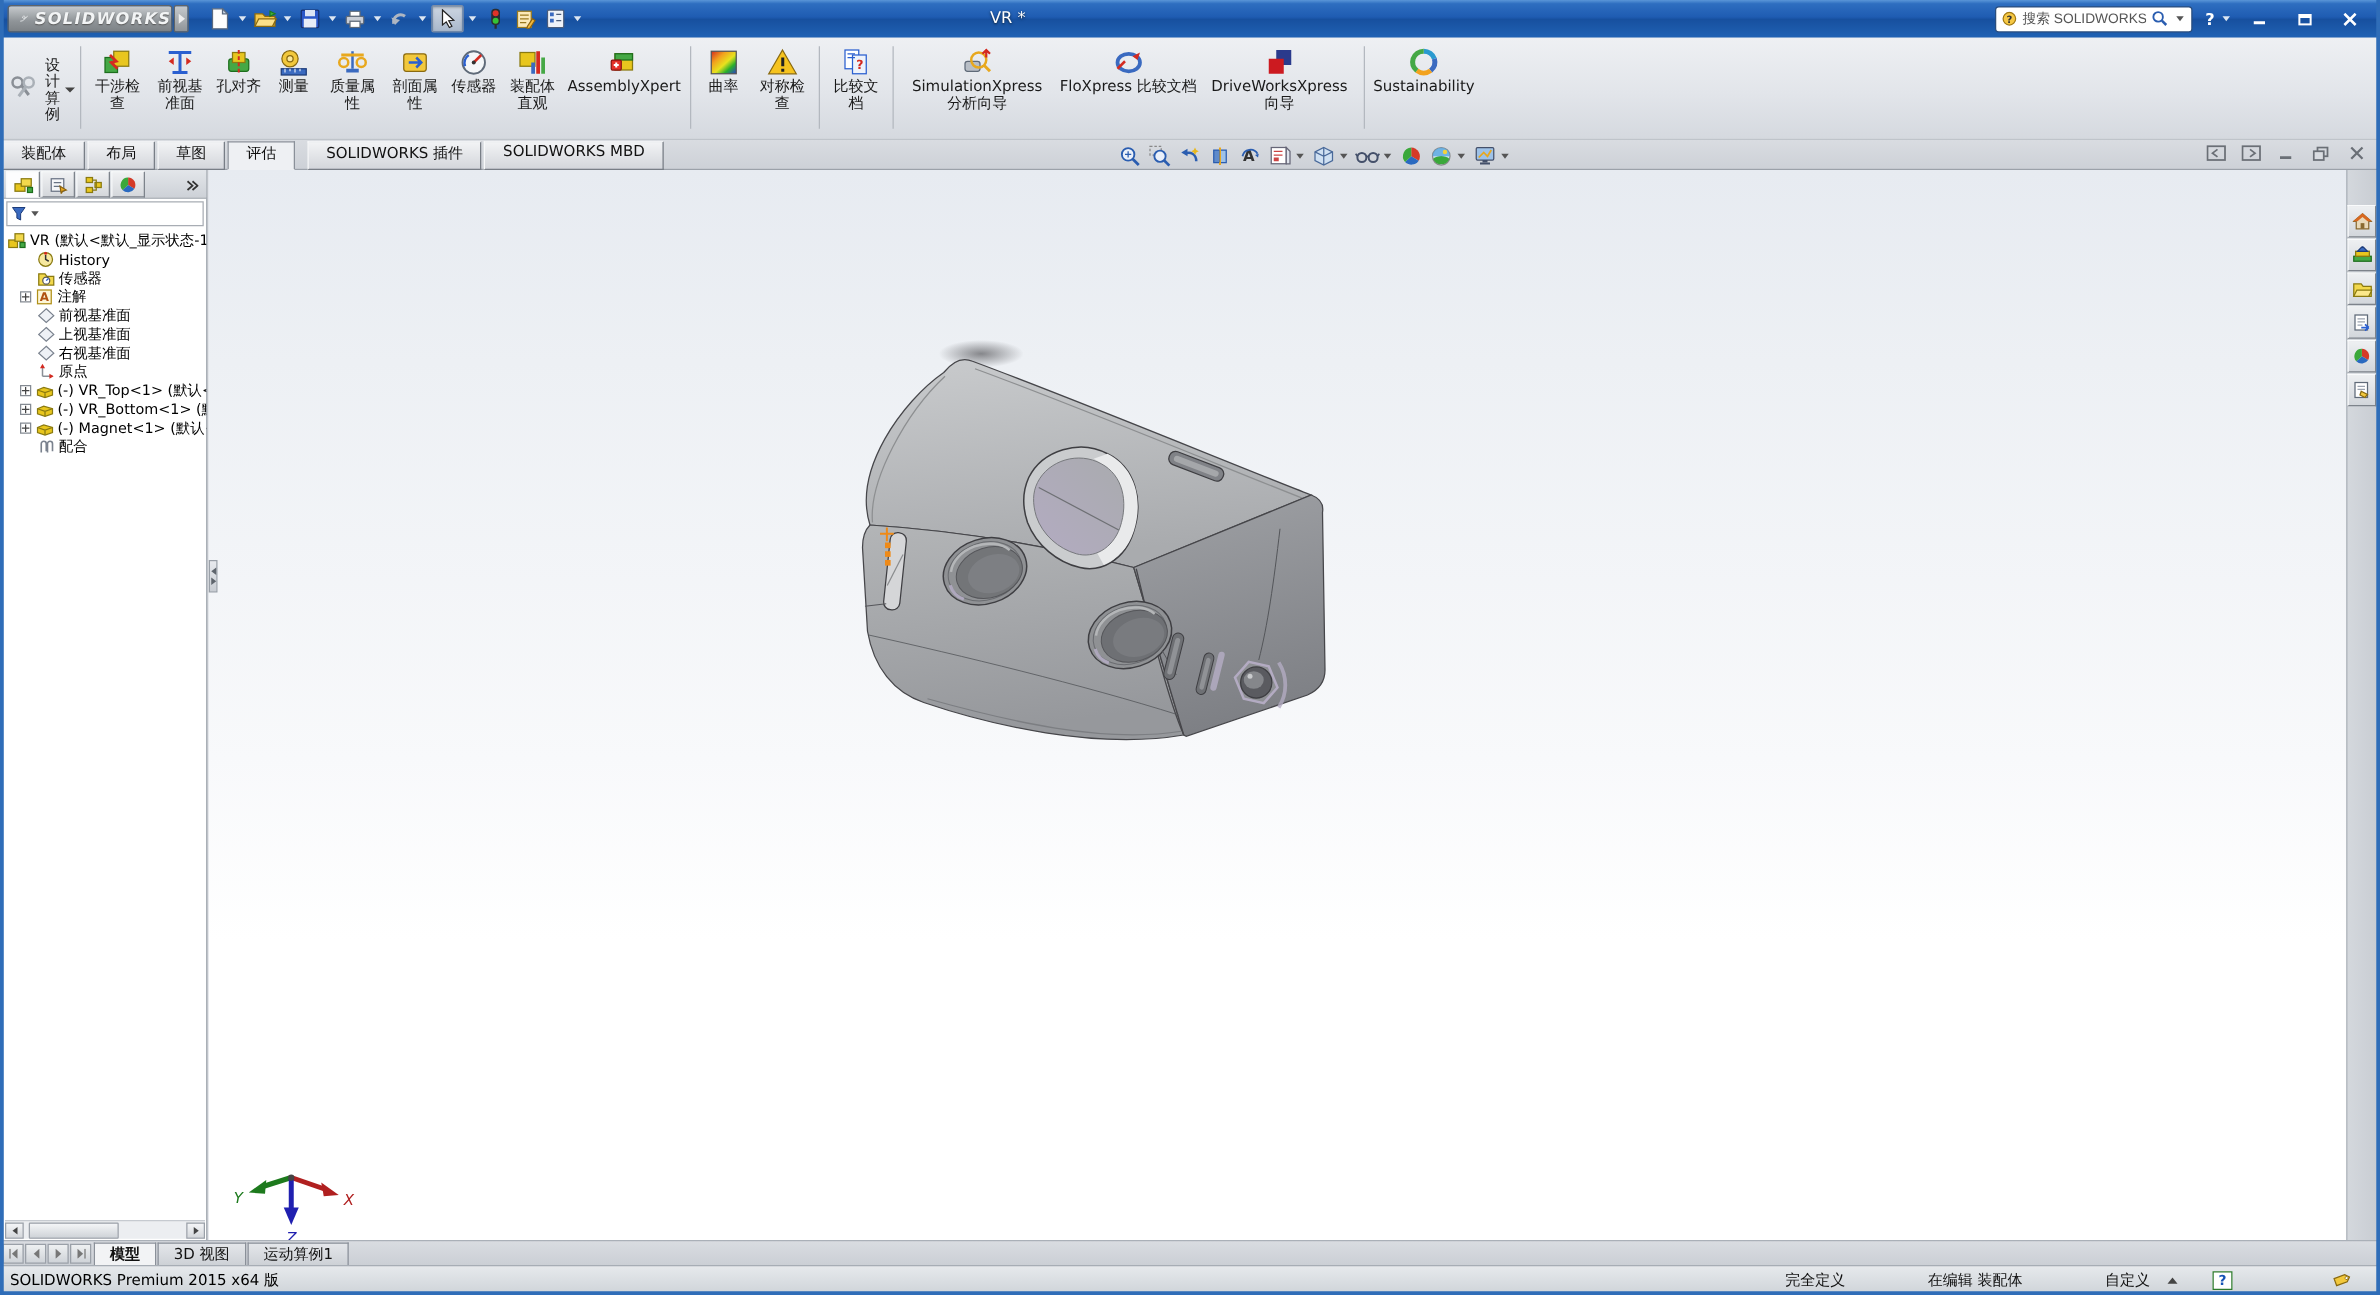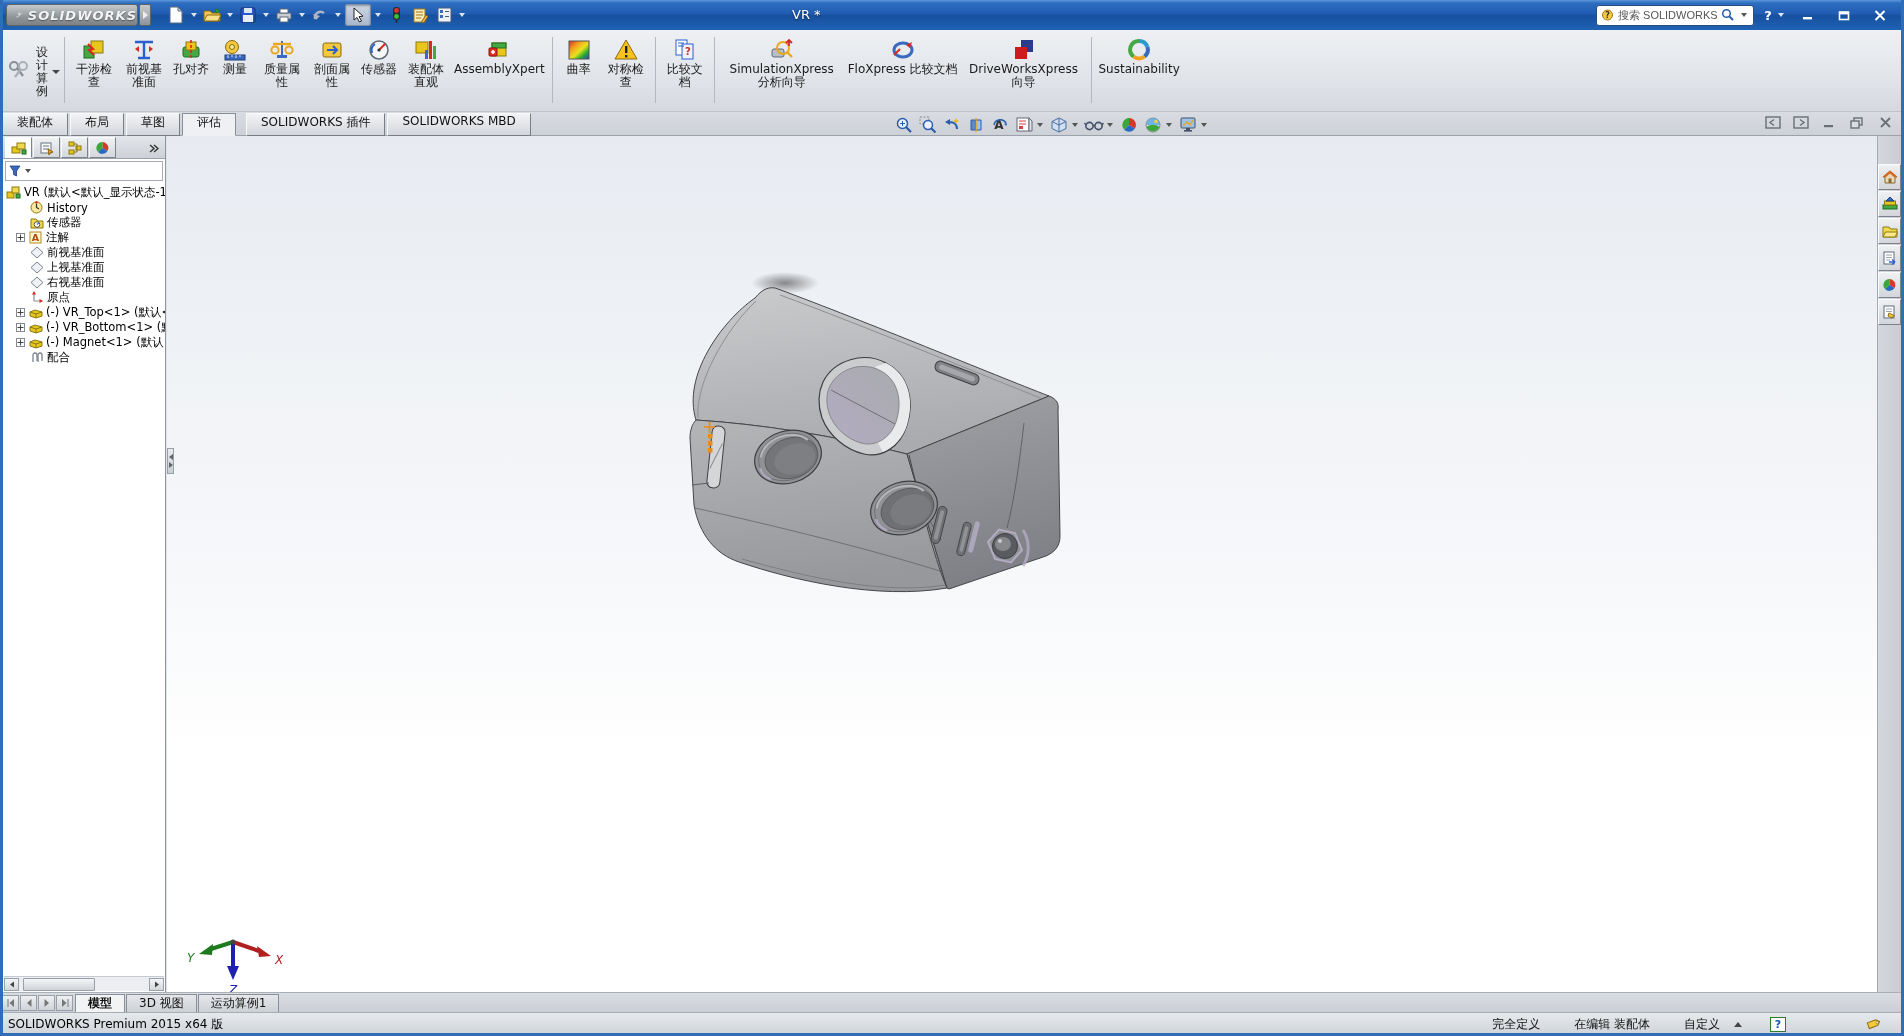--- a/index.html
+++ b/index.html
@@ -102,21 +102,21 @@
   .modeltabs { position:absolute; left:0; top:992px; width:1904px; height:20px; background:linear-gradient(#d9dce1,#cbcfd5); border-top:1px solid #aab0b8; z-index:50; display:flex; align-items:stretch; }
   .mnav { display:flex; align-items:center; padding:1px 2px; gap:1px; }
   .mnav span { width:17px; height:16px; background:linear-gradient(#eef0f2,#cfd3d8); border:1px solid #9aa0a8; display:flex; align-items:center; justify-content:center; }
   .mtab { padding:0 12px; display:flex; align-items:center; font-size:12px; background:linear-gradient(#e4e6ea,#cdd1d6); border:1px solid #8a9099; border-bottom:none; margin-right:1px; margin-top:1px; }
   .mtab.active { background:#f2f3f5; font-weight:bold; }
 
   
   .statusbar { position:absolute; left:0; top:1012px; width:1904px; height:24px; background:linear-gradient(#e6e9ec,#ced3d8); border-top:1px solid #a7adb5; z-index:50; display:flex; align-items:center; font-size:12px; }
   .sb-left { margin-left:8px; color:#000; }
   .sb-right { margin-left:auto; display:flex; align-items:center; }
-  .sb-item { margin-right:34px; }
+  .sb-item { margin-right:34px;margin-left:32px; }
   .sb-caret { width:0;height:0;border-left:4px solid transparent;border-right:4px solid transparent;border-bottom:5px solid #444; margin-right:28px; }
   .sb-help { width:16px; height:15px; background:#fff; border:1px solid #2c7a2c; color:#1553b5; font-weight:bold; font-size:11px; display:flex;align-items:center;justify-content:center; margin-right:78px; }
   .sb-tag { margin-right:22px; }
 
   svg text { font-family:"DejaVu Sans","Liberation Sans",sans-serif; }
 </style>
 </head>
 <body>
 
 <div class="titlebar">

